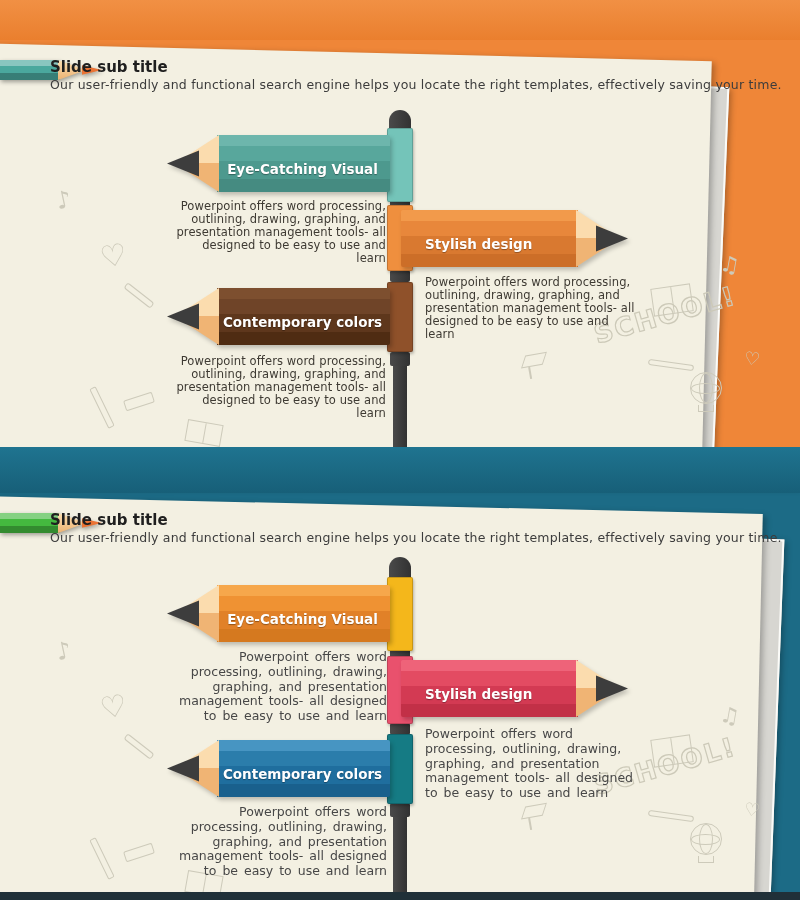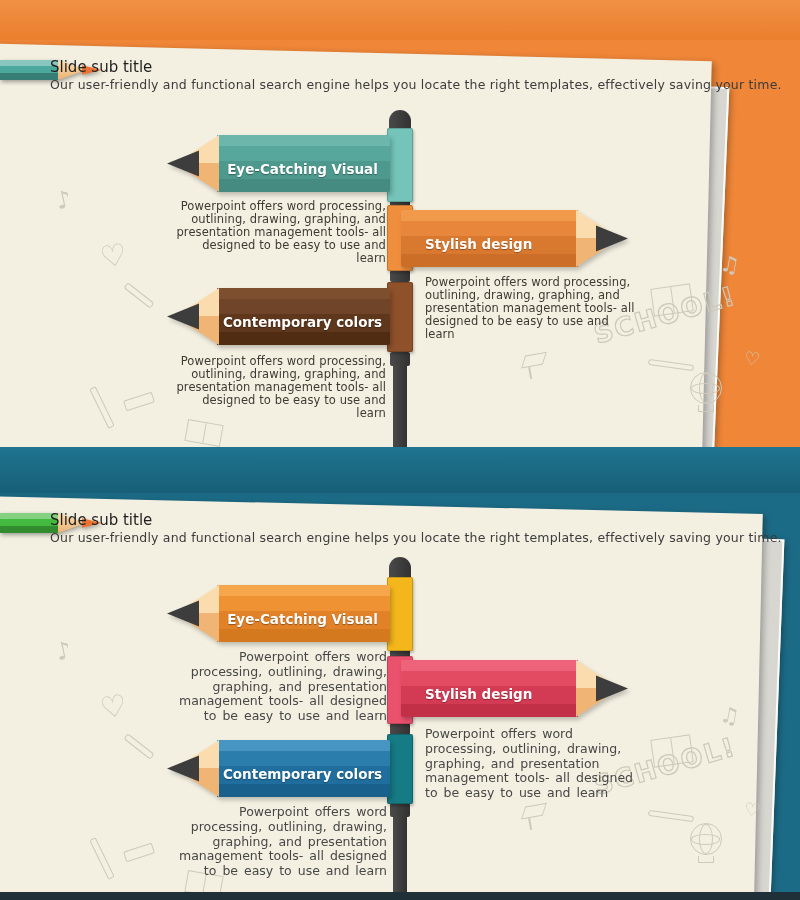--- a/index.html
+++ b/index.html
@@ -28,21 +28,21 @@
   .slide--one .sheet--cream { left:-30px; top:43px; width:742px; height:560px; transform:rotate(1.4deg); }
   .slide--two .sheet--gray  { left:-10px; top:62px; width:795px; height:560px; transform:rotate(2.2deg); }
   .slide--two .sheet--cream { left:-25px; top:49px; width:788px; height:560px; transform:rotate(1.3deg); }
 
   .bottom-bar { position:absolute; left:0; bottom:0; width:100%; height:8px; background:#203038; z-index:9; }
 
   
   .subtitle-wrap { position:absolute; left:0; z-index:6; }
   .slide--one .subtitle-wrap { top:56px; }
   .slide--two .subtitle-wrap { top:62px; }
-  .sub-heading { position:absolute; left:50px; top:2px; font-size:15px; font-weight:400; color:#1f1f1f; white-space:nowrap; }
+  .sub-heading { position:absolute; left:50px; top:2px; font-size:15px; font-weight:700; color:#1f1f1f; white-space:nowrap; }
   .sub-text { position:absolute; left:50px; top:21px; font-size:12.5px; color:#3c3c3c; white-space:nowrap; letter-spacing:.2px; }
 
   .mini-pencil { position:absolute; left:0; top:4px; width:102px; height:20px; filter:drop-shadow(1px 2px 2px rgba(0,0,0,.35)); }
   .mini-pencil .mp-body { position:absolute; left:0; top:0; width:60px; height:20px; border-radius:0 2px 2px 0;
     background:linear-gradient(to bottom, rgba(255,255,255,.35) 0 30%, rgba(0,0,0,0) 30% 65%, rgba(0,0,0,.25) 65% 100%); }
   .mini-pencil .mp-wood { position:absolute; left:58px; top:0; width:28px; height:20px;
     background:linear-gradient(#fadfb2,#edb272); clip-path:polygon(0 0,100% 50%,0 100%); }
   .mini-pencil .mp-tip { position:absolute; left:82px; top:0; width:20px; height:20px; background:#ea7334;
     clip-path:polygon(0 26%,100% 50%,0 74%); }
 

